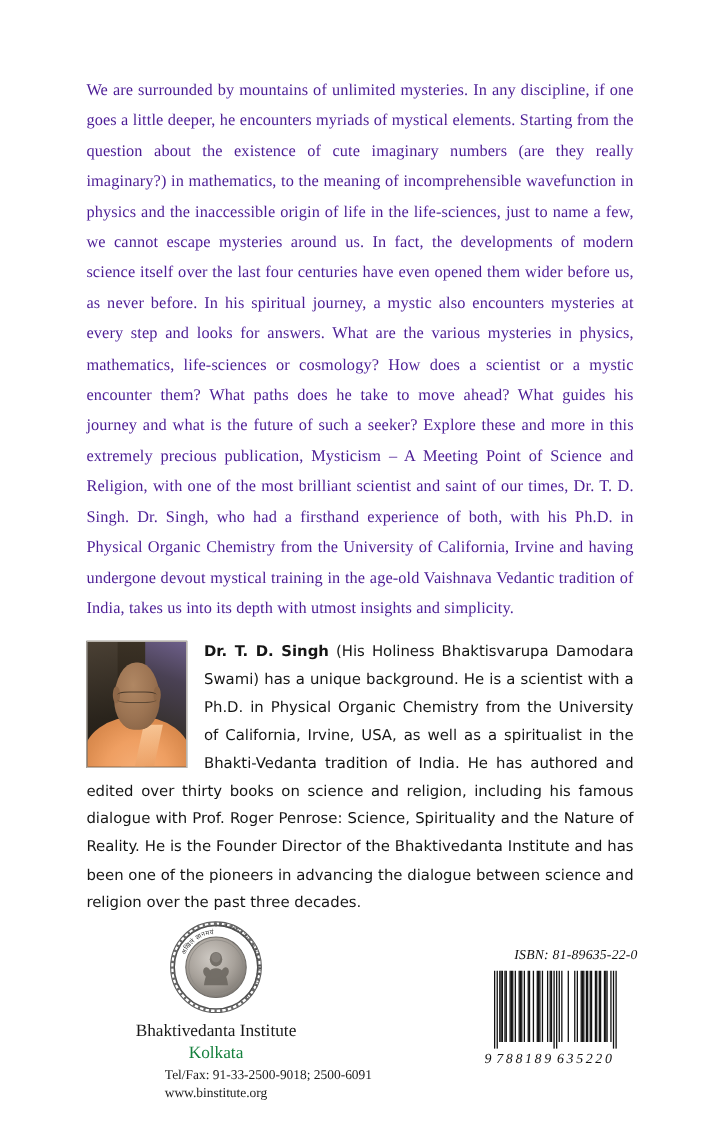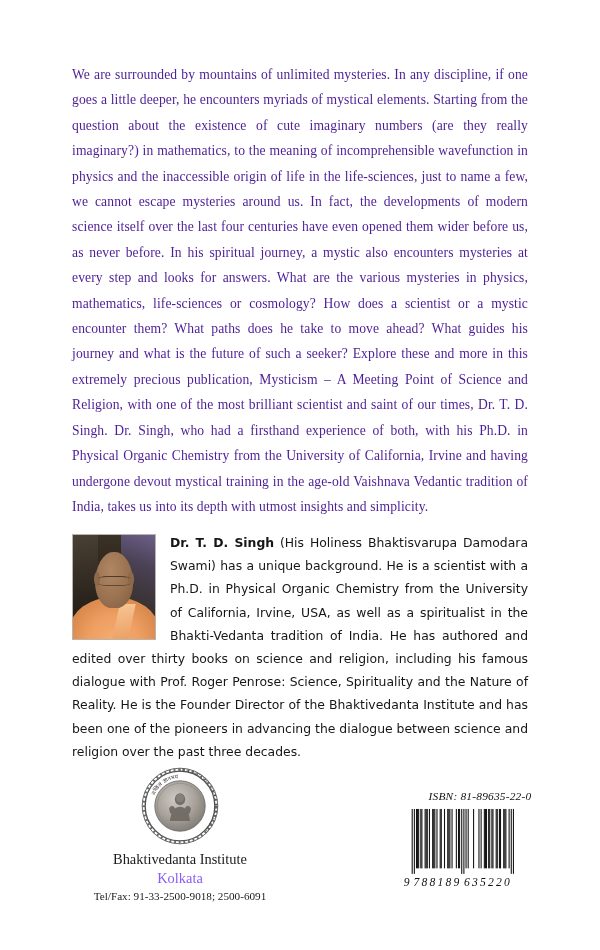--- a/index.html
+++ b/index.html
@@ -166,28 +166,29 @@
   .inst-name {
     font-family: "Liberation Serif", serif;
     font-size: 14.4px;
     line-height: 19px;
     color: #1a1a1a;
   }
   .inst-city {
     font-family: "Liberation Serif", serif;
     font-size: 14.4px;
     line-height: 19px;
-    color: #8b5cf6;
+    color: #15803d;
   }
   .inst-tel {
     font-family: "Liberation Serif", serif;
     font-size: 11.2px;
     line-height: 15px;
     color: #1a1a1a;
     margin-top: 1px;
+    text-align: right;
   }
   .inst-web {
     font-family: "Liberation Serif", serif;
     font-size: 11.2px;
     line-height: 15px;
     color: #1a1a1a;
   }
 
   
   .isbn-area {
@@ -284,20 +285,21 @@
 
         <text font-family="'DejaVu Sans', sans-serif" font-size="6.4" fill="#3a3a3a" letter-spacing=".3">
           <textPath href="#topArc" startOffset="12%">अखिलं ज्ञानमयं</textPath>
         </text>
       </svg>
     </div>
 
     <div class="inst-name">Bhaktivedanta Institute</div>
     <div class="inst-city">Kolkata</div>
     <div class="inst-tel">Tel/Fax: 91-33-2500-9018; 2500-6091</div>
+    <div class="inst-web">www.binstitute.org</div>
   </div>
 
   <div class="isbn-area">
     <div class="isbn-label">ISBN: 81-89635-22-0</div>
 
     <div class="barcode-wrap">
       <svg id="barcode-svg" viewBox="0 0 113 62" width="156" height="86" aria-hidden="true">
           <rect x="7.000" y="2" width="0.780" height="47" fill="#111111"></rect>
           <rect x="8.560" y="2" width="0.780" height="47" fill="#111111"></rect>
           <rect x="10.120" y="2" width="0.780" height="43" fill="#111111"></rect>

